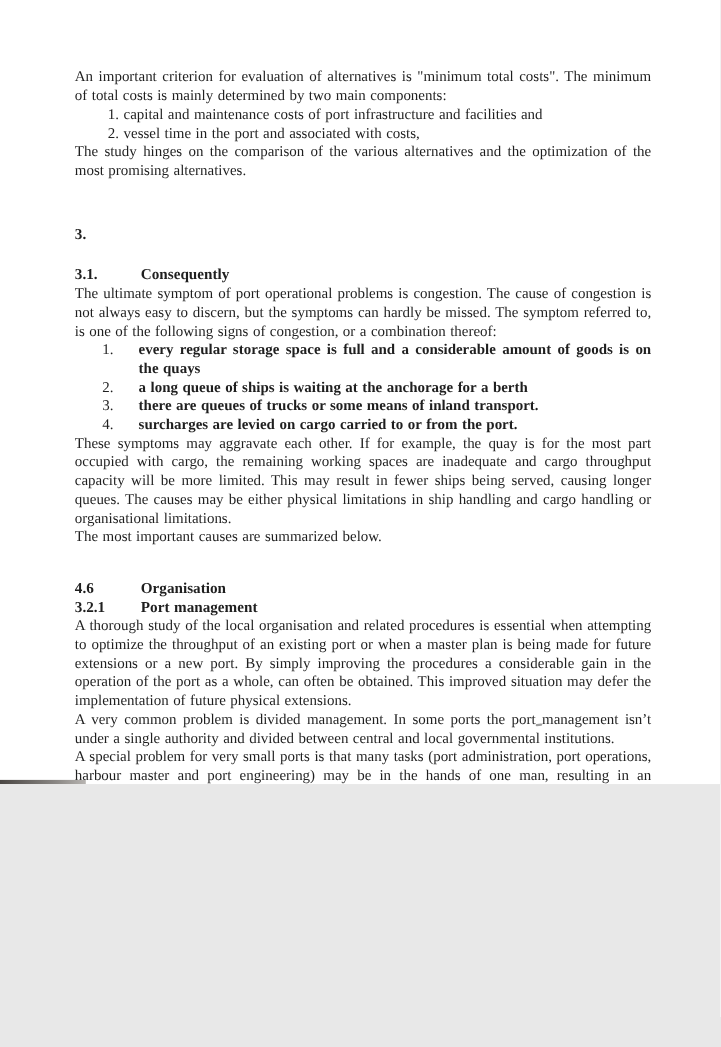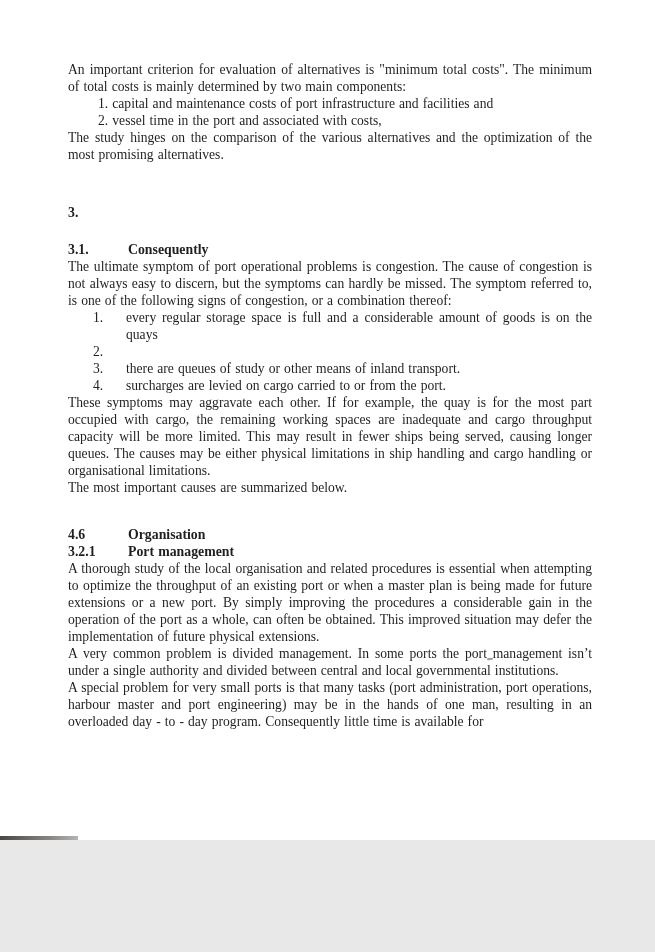--- a/index.html
+++ b/index.html
@@ -1,35 +1,35 @@
 <!DOCTYPE html>
 <html style="--accent: #5d9dc5; --sun-inner: #86b4d3; --text: #1f1f1f; --bg: #ffffff;"><head>
 <meta charset="utf-8">
 <style>
   html,body{margin:0;padding:0;background:#e8e8e8;}
   .page{
     position:relative;
-    width:655px;height:840px;
+    width:655px;height:713px;
     margin:0 auto;
     background:var(--bg,#ffffff);
     overflow:hidden;
     font-family:"Liberation Serif", serif;
     color:var(--text,#1f1f1f);
   }
   .body-text{
     position:absolute;left:68px;top:61px;width:524px;
     font-size:13.6px;line-height:17px;
     text-align:justify;word-spacing:0.05em;
     z-index:2;
   }
   .body-text p{margin:0;}
   .numline{padding-left:30px;text-align:left;}
   .hang{display:flex;margin:0;}
   .hang .n{flex:0 0 33px;margin-left:25px;}
-  .hang .t{flex:1;text-align:justify;}
+  .hang .t{flex:1;text-align:justify;font-weight:bold;}
   .heading{display:flex;font-weight:bold;font-size:13.8px;margin:0;}
   .heading .hn{flex:0 0 60px;}
   .g22{margin-top:22px}.g41{margin-top:41px}.g20{margin-top:20px}
   .g9{margin-top:9px}.g12{margin-top:12px}.g15{margin-top:15px}
   .g30{margin-top:30px}.g14{margin-top:0}.g17{margin-top:17px}
 
   .pagenum{
     position:absolute;top:866px;left:0;right:0;
     text-align:center;font-size:14px;color:#111;
     z-index:6;
@@ -87,24 +87,25 @@
     </div>
 
     <p class="g9">The ultimate symptom of port operational problems is congestion. The cause of congestion is not always easy to discern, but the symptoms can hardly be missed. The symptom referred to, is one of the following signs of congestion, or a combination thereof:</p>
 
     <div class="hang">
       <span class="n">1.</span>
       <span class="t">every regular storage space is full and a considerable amount of goods is on the quays</span>
     </div>
     <div class="hang">
       <span class="n">2.</span>
+      <span class="t">a long queue of ships is waiting at the anchorage for a berth</span>
     </div>
     <div class="hang">
       <span class="n">3.</span>
-      <span class="t">there are queues of study or other means of inland transport.</span>
+      <span class="t">there are queues of trucks or some means of inland transport.</span>
     </div>
     <div class="hang">
       <span class="n">4.</span>
       <span class="t">surcharges are levied on cargo carried to or from the port.</span>
     </div>
 
     <p class="g12">These symptoms may aggravate each other. If for example, the quay is for the most part occupied with cargo, the remaining working spaces are inadequate and cargo throughput capacity will be more limited. This may result in fewer ships being served, causing longer queues. The causes may be either physical limitations in ship handling and cargo handling or organisational limitations.</p>
 
     <p class="g15">The most important causes are summarized below.</p>
 

